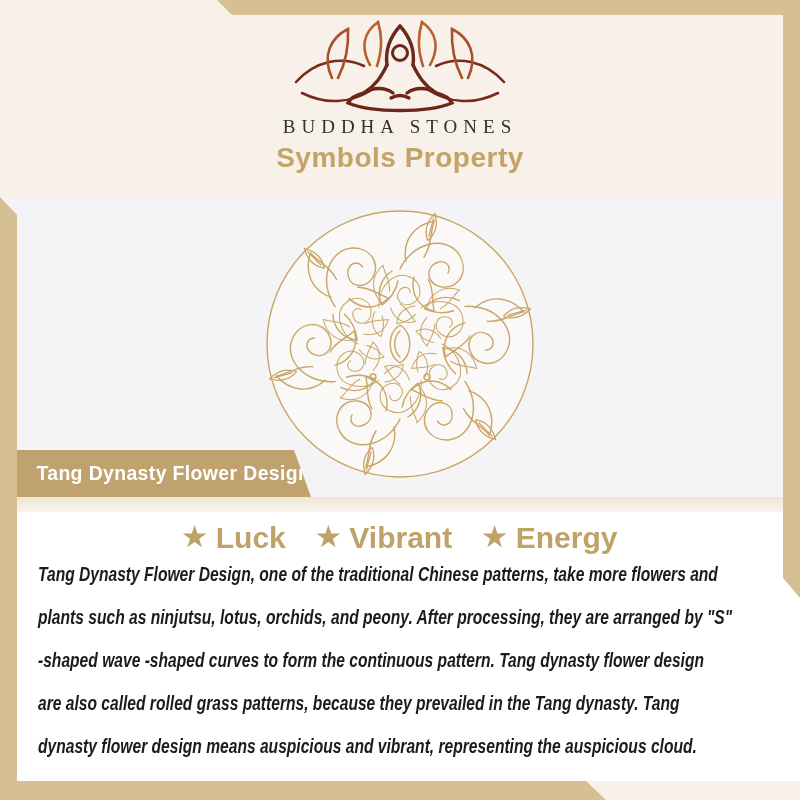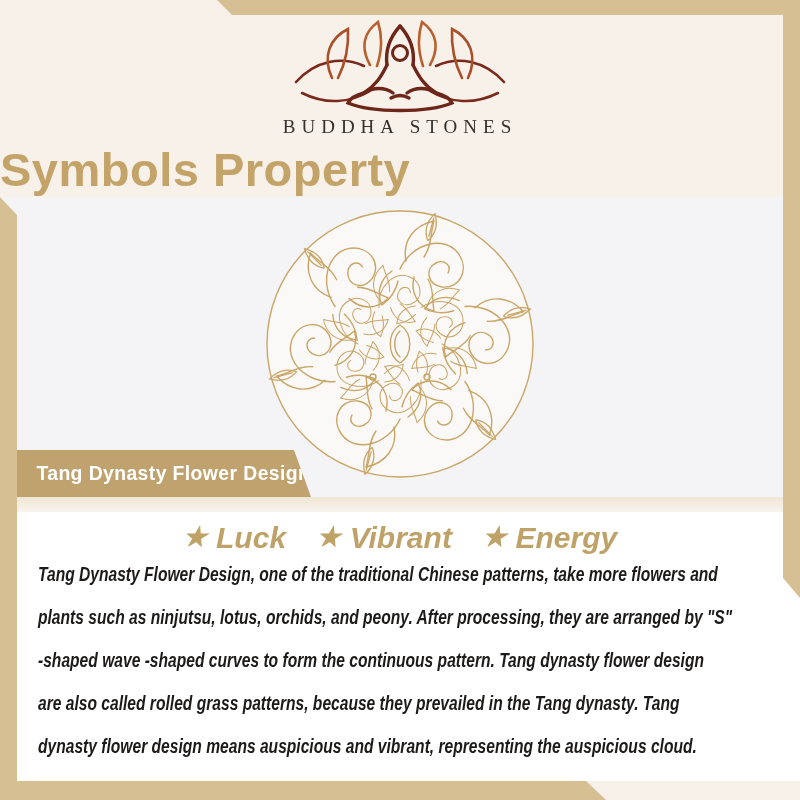--- a/index.html
+++ b/index.html
@@ -20,35 +20,35 @@
     clip-path:polygon(0 0,17px 0,17px 583px,0 563px);}
   .strip-left{left:0;top:197px;width:17px;height:603px;
     clip-path:polygon(0 0,17px 18px,17px 603px,0 603px);}
   .strip-bottom{left:0;top:781px;width:610px;height:19px;
     clip-path:polygon(0 0,586px 0,606px 19px,0 19px);}
 
   
   .logo-wrap{position:absolute;left:290px;top:20px;width:220px;height:95px;}
   .brand-name{position:absolute;left:0;top:116px;width:800px;text-align:center;
     font-family:"Liberation Serif",serif;font-size:19px;letter-spacing:6px;color:#35302c;}
-  .page-title{position:absolute;left:0;top:142px;width:800px;
-    font-size:47px;font-weight:700;color:#c3a368;letter-spacing:0.5px;}
+  .page-title{position:absolute;left:0;top:142px;width:800px;text-align:center;
+    font-size:28px;font-weight:700;color:#c3a368;letter-spacing:0.5px;}
 
   
   .ornament-wrap{position:absolute;left:263px;top:207px;width:274px;height:274px;}
 
   
   .design-banner{position:absolute;left:17px;top:450px;width:294px;height:47px;
     background:#bfa26d;clip-path:polygon(0 0,277px 0,294px 47px,0 47px);}
   .design-banner span{display:inline-block;color:#ffffff;font-size:20px;font-weight:700;
     line-height:47px;padding-left:20px;letter-spacing:0.4px;transform:scaleX(0.97);transform-origin:left center;white-space:nowrap;}
 
   
   .features{position:absolute;left:0;top:516px;width:800px;text-align:center;
-    color:#bfa268;font-weight:700;font-size:30px;line-height:44px;white-space:nowrap;font-style:italic;}
+    color:#bfa268;font-weight:700;font-size:30px;line-height:44px;white-space:nowrap;}
   .features .star{font-size:27px;margin:0 9px 0 22px;position:relative;top:-2px;}
   .features .star:first-child{margin-left:0;}
 
   
   .description{position:absolute;left:38px;top:553px;width:740px;font-style:italic;}
   .description .line{height:43px;line-height:43px;white-space:nowrap;
     font-size:19.5px;font-weight:700;color:#1d1b19;
     transform:scaleX(0.80);transform-origin:left center;}
 </style>
 </head>

